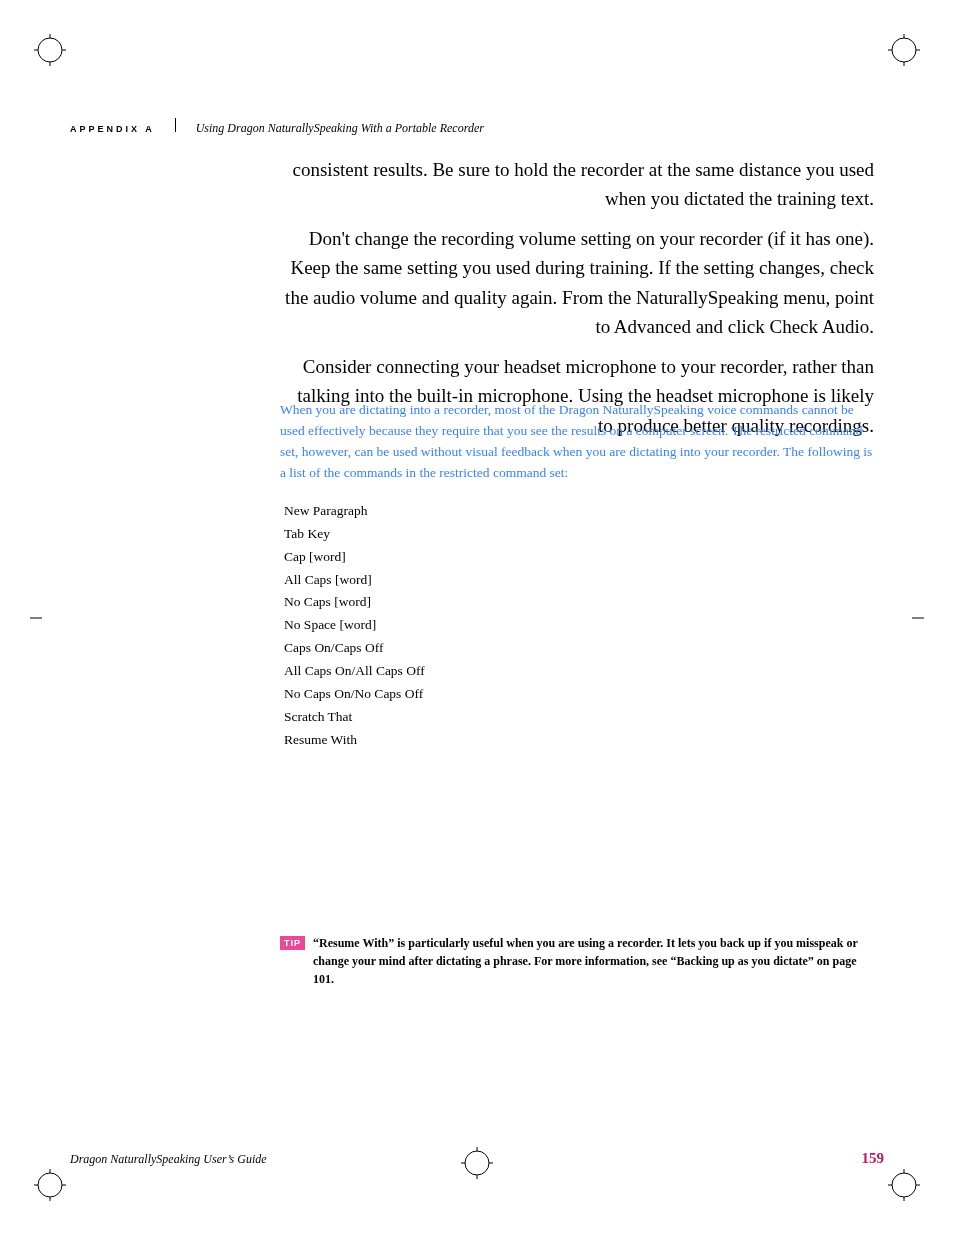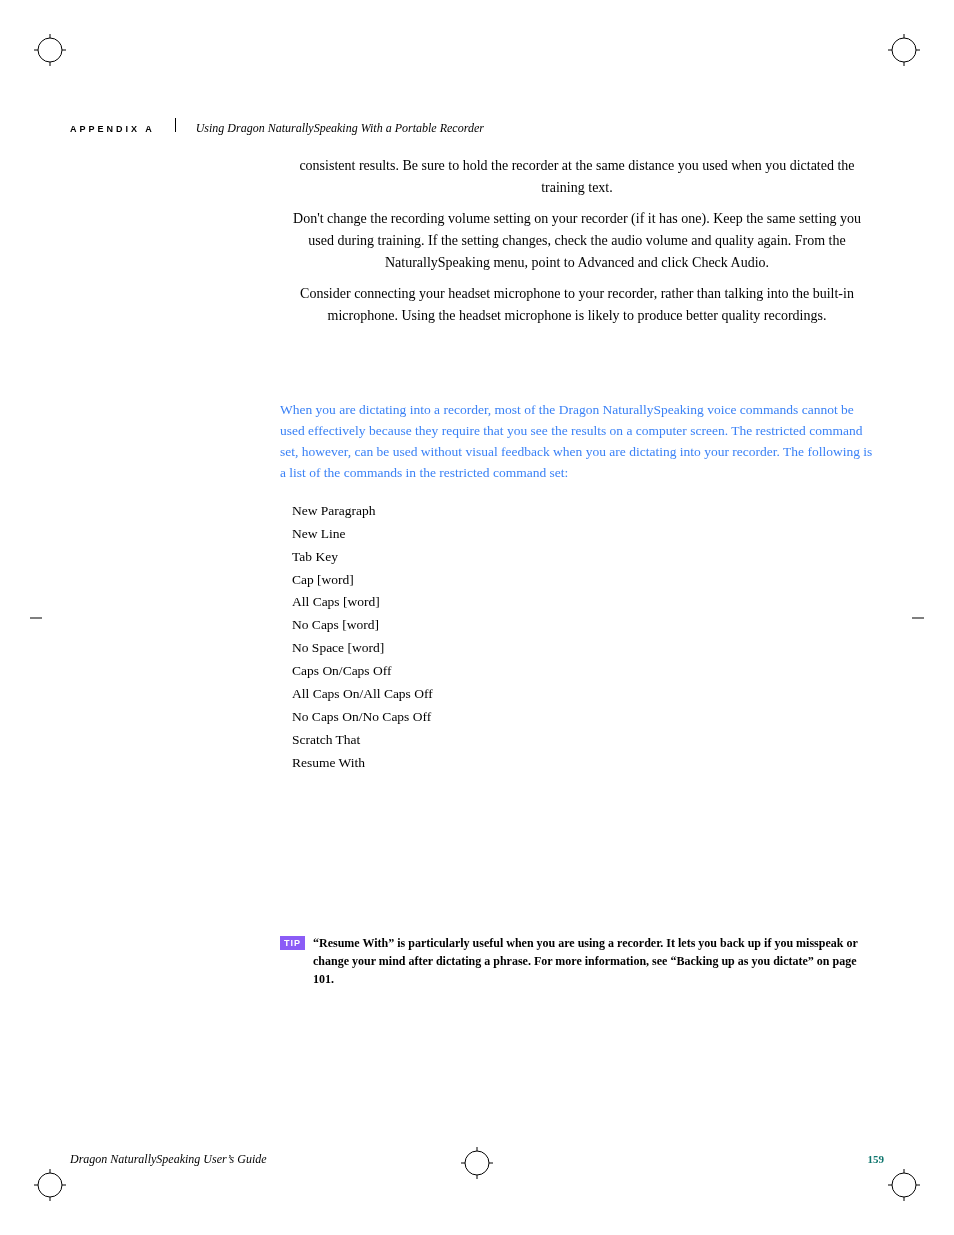--- a/index.html
+++ b/index.html
@@ -76,25 +76,25 @@
 
     
     .content {
       position: absolute;
       top: 155px;
       left: 280px;
       right: 80px;
     }
 
     .paragraph {
-      font-size: 14px;
+      font-size: 19px;
       line-height: 1.55;
       color: #000;
       margin-bottom: 10px;
-      text-align: center;
+      text-align: right;
     }
 
     
     .section-heading {
       position: absolute;
       top: 353px;
       left: 72px;
       font-family: Arial, sans-serif;
       font-size: 18px;
       font-weight: bold;
@@ -112,21 +112,21 @@
     .main-paragraph {
       font-size: 13.5px;
       line-height: 1.55;
       color: #3b82f6;
       margin-bottom: 16px;
     }
 
     
     .command-list {
       margin-top: 4px;
-      margin-left: 12px;
+      margin-left: 4px;
     }
 
     .command-item {
       font-size: 13.5px;
       line-height: 1.7;
       color: #000;
       font-family: 'Times New Roman', Times, serif;
     }
 
     
@@ -137,21 +137,21 @@
       right: 80px;
     }
 
     .tip-content {
       display: flex;
       align-items: flex-start;
       gap: 8px;
     }
 
     .tip-badge {
-      background: #8b5cf6;
+      background: #ec4899;
       color: #fff;
       font-family: Arial, sans-serif;
       font-weight: bold;
       font-size: 9px;
       padding: 2px 4px;
       white-space: nowrap;
       letter-spacing: 1px;
       margin-top: 2px;
       flex-shrink: 0;
     }
@@ -174,22 +174,22 @@
       align-items: baseline;
     }
 
     .footer-title {
       font-style: italic;
       font-size: 12px;
       color: #000;
     }
 
     .footer-page {
-      font-size: 11px;
-      color: #0f766e;
+      font-size: 15px;
+      color: #be185d;
       font-weight: bold;
       margin-left: 24px;
     }
 
     
     .side-mark-left {
       position: absolute;
       left: 30px;
       top: 50%;
       transform: translateY(-50%);
@@ -275,21 +275,20 @@
     <p class="paragraph">Don't change the recording volume setting on your recorder (if it has one). Keep the same setting you used during training. If the setting changes, check the audio volume and quality again. From the NaturallySpeaking menu, point to Advanced and click Check Audio.</p>
     <p class="paragraph">Consider connecting your headset microphone to your recorder, rather than talking into the built-in microphone. Using the headset microphone is likely to produce better quality recordings.</p>
   </div>
 
 
   <div class="main-content">
     <p class="main-paragraph">When you are dictating into a recorder, most of the Dragon NaturallySpeaking voice commands cannot be used effectively because they require that you see the results on a computer screen. The restricted command set, however, can be used without visual feedback when you are dictating into your recorder. The following is a list of the commands in the restricted command set:</p>
 
     <div class="command-list" id="command-list-container">
     <div class="command-item">New Paragraph</div>
-        <div class="command-item">New Line</div>
         <div class="command-item">Tab Key</div>
         <div class="command-item">Cap [word]</div>
         <div class="command-item">All Caps [word]</div>
         <div class="command-item">No Caps [word]</div>
         <div class="command-item">No Space [word]</div>
         <div class="command-item">Caps On/Caps Off</div>
         <div class="command-item">All Caps On/All Caps Off</div>
         <div class="command-item">No Caps On/No Caps Off</div>
         <div class="command-item">Scratch That</div>
         <div class="command-item">Resume With</div>

